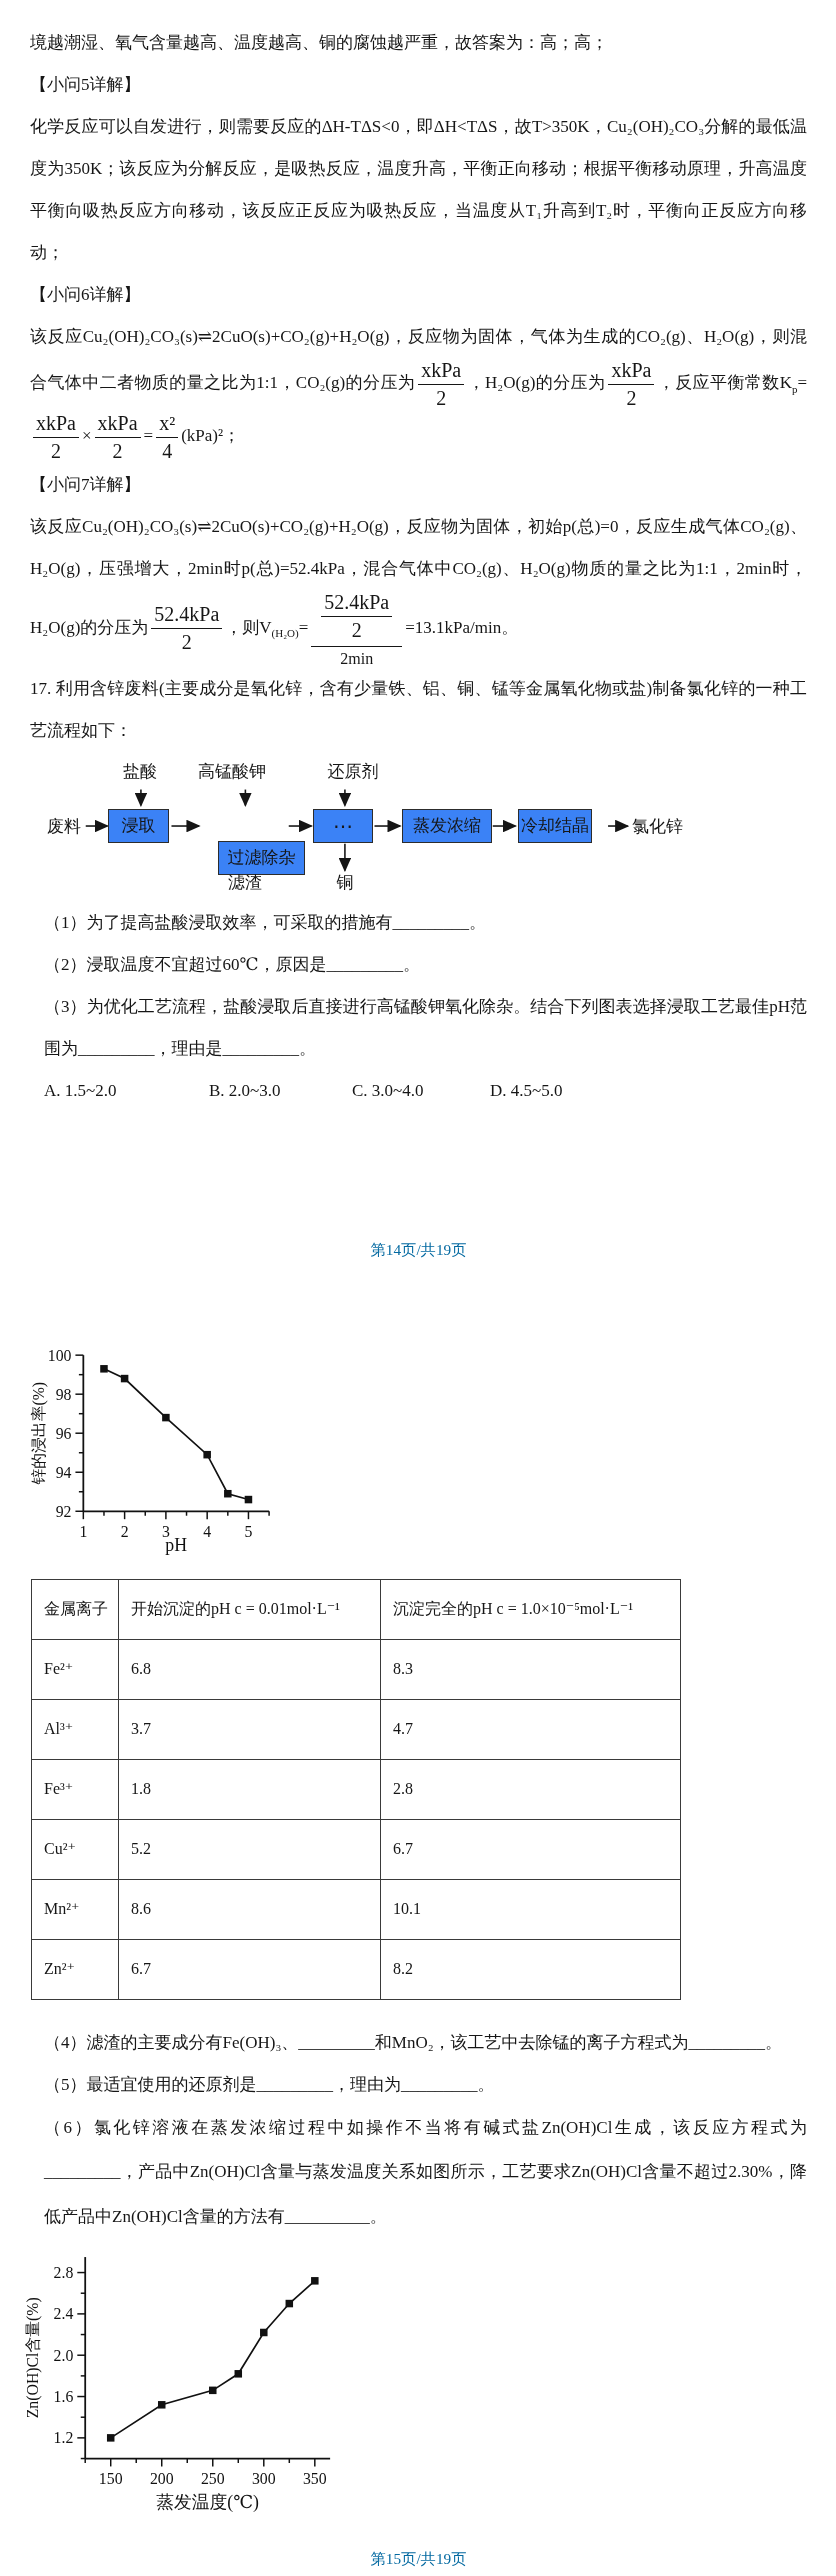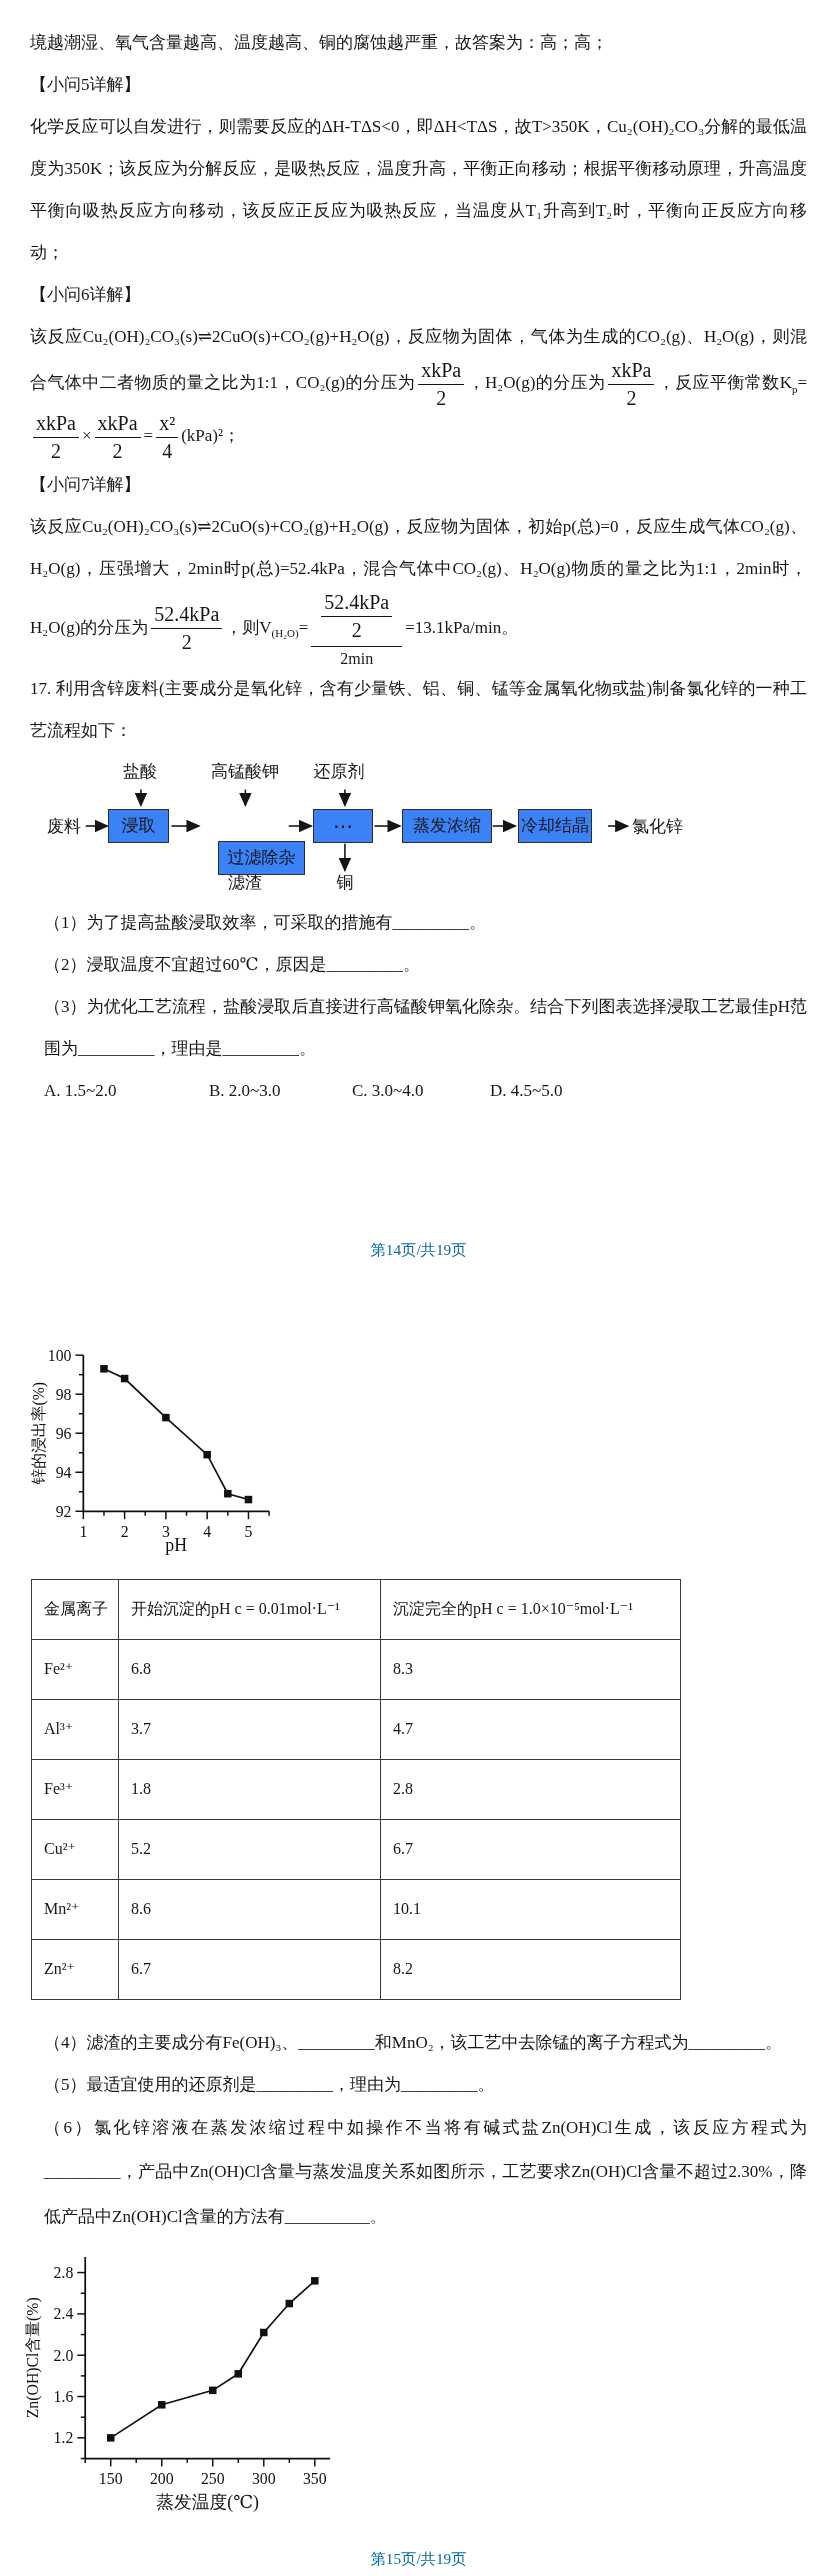--- a/index.html
+++ b/index.html
@@ -22,22 +22,22 @@
   .flow .box{position:absolute;top:49px;height:34px;border:1.7px solid #2c2c2c;background:#3b82f6;display:flex;align-items:center;justify-content:center;white-space:nowrap;}
   .flow .b1{left:61px;width:61px;}
   .flow .b2{left:171px;width:87px;margin-top:32px;}
   .flow .b3{left:266px;width:60px;font-size:20px;}
   .flow .b4{left:355px;width:90px;}
   .flow .b5{left:471px;width:74px;}
   .flow .lbl{position:absolute;white-space:nowrap;}
   .flow .start{left:0;top:57px;}
   .flow .end{left:585px;top:57px;text-align:right;}
   .flow .in1{left:93px;top:2px;transform:translateX(-50%);}
-  .flow .in2{left:198px;top:2px;transform:translateX(-50%);}
-  .flow .in3{left:292px;top:2px;transform:translateX(-50%);}
+  .flow .in2{left:185px;top:2px;transform:translateX(-50%);}
+  .flow .in3{left:306px;top:2px;transform:translateX(-50%);}
   .flow .out1{left:198px;top:113px;transform:translateX(-50%);}
   .flow .out2{left:298px;top:113px;transform:translateX(-50%);}
   
   .q{padding-left:14px;}
   .options{display:flex;padding-left:14px;}
   .options .opt0{width:165px;}
   .options .opt1{width:143px;}
   .options .opt2{width:138px;}
   .footer{text-align:center;font-size:15.3px;color:#0369a1;line-height:1.4;}
   .footer14{margin-top:127px;}

